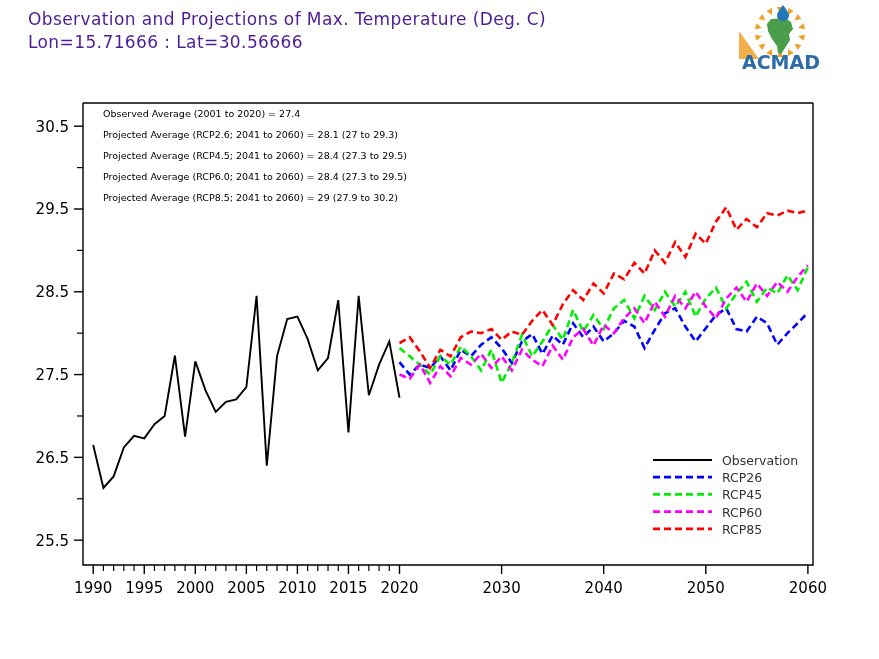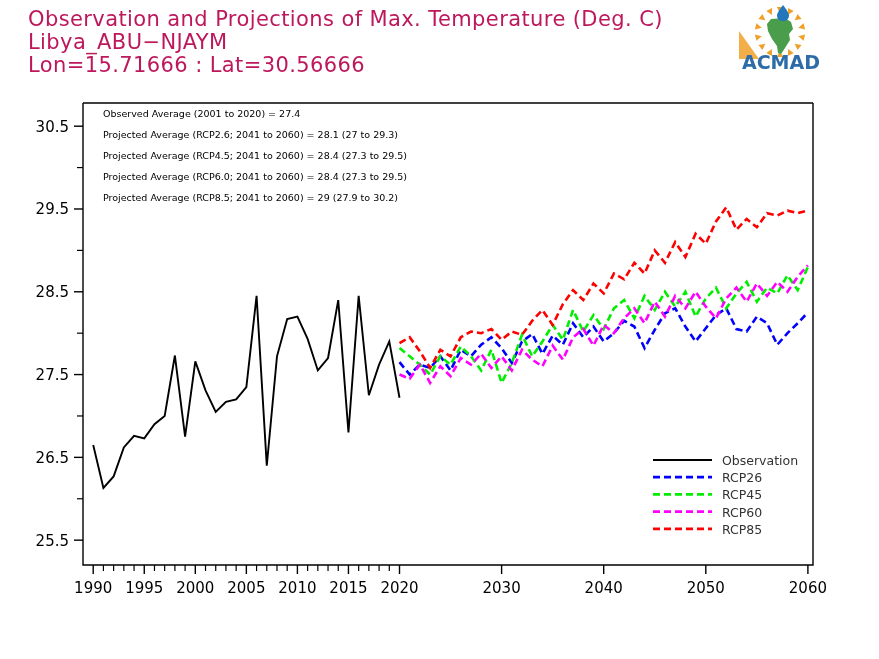--- a/index.html
+++ b/index.html
@@ -22,25 +22,25 @@
     width: 879px;
     height: 659px;
   }
   .title-block {
     position: absolute;
     left: 28px;
     top: 8px;
     width: 690px;
   }
   .title-line {
-    font-size: 21px;
+    font-size: 17px;
     line-height: 23px;
     letter-spacing: 0.4px;
     white-space: pre;
-    color: #be185d;
+    color: #4c1d95;
   }
   #logo-box {
     position: absolute;
     left: 733px;
     top: 1px;
     width: 96px;
     height: 72px;
   }
   #chart-svg {
     position: absolute;
@@ -63,21 +63,20 @@
     font-family: "DejaVu Sans", sans-serif;
   }
 </style>
 </head>
 <body>
 
 <div id="root">
 
   <div class="title-block">
     <div class="title-line">Observation and Projections of Max. Temperature (Deg. C)</div>
-    <div class="title-line">Libya_ABU−NJAYM</div>
     <div class="title-line">Lon=15.71666 : Lat=30.56666</div>
   </div>
 
   <div id="logo-box">
     <svg width="96" height="72" viewBox="0 0 96 72">
       <rect x="0" y="0" width="96" height="72" fill="#ffffff"></rect>
       <g id="logo-rays">
           <polygon points="43.8,6.0 50.2,6.0 47.0,12.2" fill="#f0a028" transform="rotate(0.0 47.0 9.0)"></polygon>
           <polygon points="53.3,8.2 59.7,8.2 56.5,14.4" fill="#f0a028" transform="rotate(25.7 56.5 11.2)"></polygon>
           <polygon points="61.0,14.3 67.4,14.3 64.2,20.5" fill="#f0a028" transform="rotate(51.4 64.2 17.3)"></polygon>

